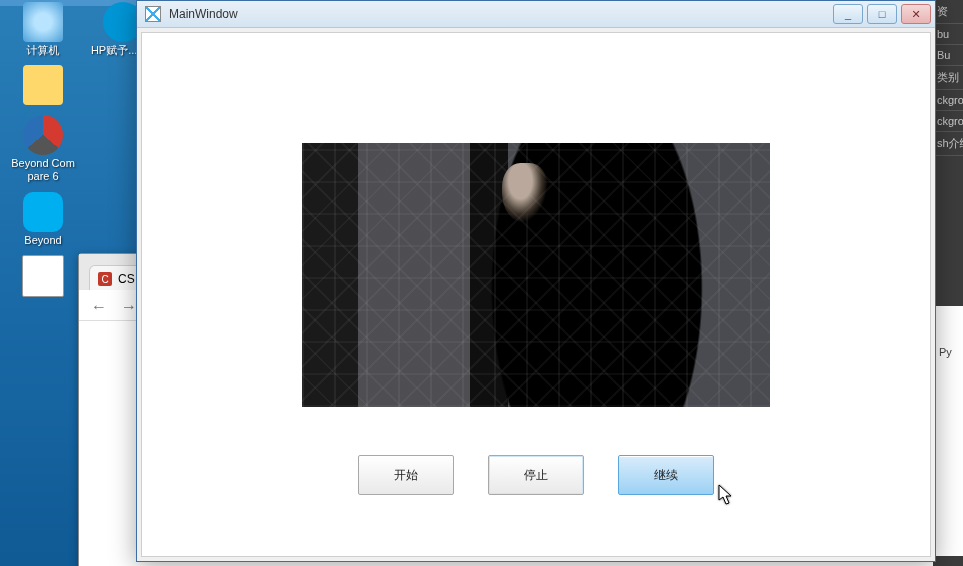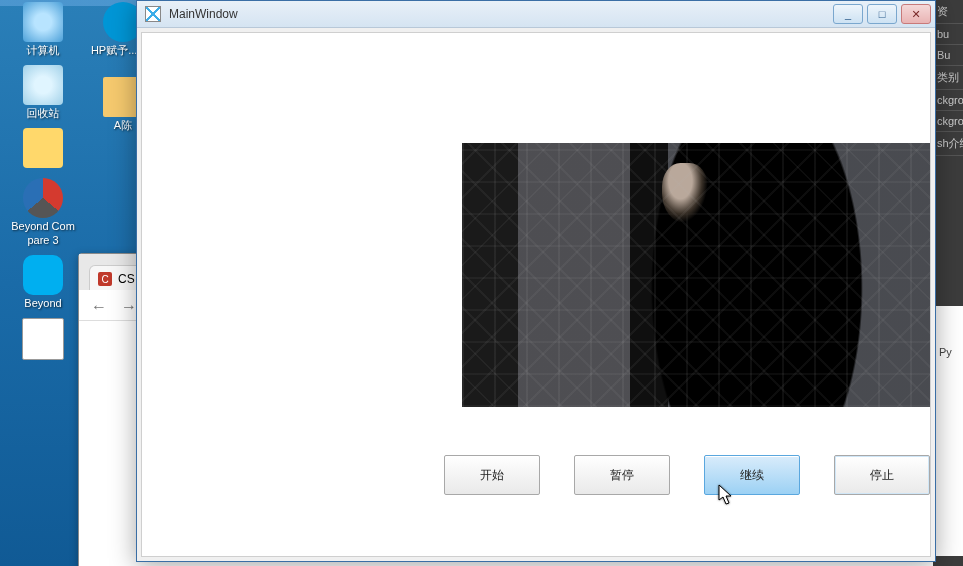--- a/index.html
+++ b/index.html
@@ -197,21 +197,21 @@
     color:#7a2a2a;
   }
 
   .qt-client {
     flex: 1;
     background: #fff;
     margin: 4px;
     border: 1px solid #cfcfcf;
     display:flex;
     flex-direction:column;
-    align-items:flex-end;
+    align-items:center;
   }
 
   .video-area {
     margin-top: 110px;
     width: 468px;
     height: 264px;
     background: #0a0a0a;
     position:relative;
     overflow:hidden;
   }
@@ -301,49 +301,41 @@
 
 <div class="desktop">
   <div class="top-apps"></div>
 
   <div class="desktop-icons" id="col1">
       <div class="desktop-icon">
         <div class="glyph ic-pc"></div>
         <div class="label">计算机</div>
       </div>
       <div class="desktop-icon">
-        <div class="glyph ic-bin"></div>
-        <div class="label">回收站</div>
-      </div>
-      <div class="desktop-icon">
         <div class="glyph ic-folder"></div>
         <div class="label"></div>
       </div>
       <div class="desktop-icon">
         <div class="glyph ic-bc"></div>
-        <div class="label">Beyond Compare 3</div>
+        <div class="label">Beyond Compare 6</div>
       </div>
       <div class="desktop-icon">
         <div class="glyph ic-skype"></div>
         <div class="label">Beyond</div>
       </div>
       <div class="desktop-icon">
         <div class="glyph ic-txt"></div>
         <div class="label"></div>
       </div>
     </div>
 
   <div class="desktop-icons-col2" id="col2">
       <div class="desktop-icon">
         <div class="glyph ic-hp"></div>
         <div class="label">HP赋予...exe</div>
-      </div>
-      <div class="desktop-icon">
-        <div class="glyph ic-xls"></div>
-        <div class="label">A陈</div>
       </div>
     </div>
 
   <div class="browser">
     <div class="browser-tabbar">
       <div class="browser-tab">
         <span class="favicon">C</span>
         <span>CS</span>
       </div>
     </div>
@@ -378,23 +370,22 @@
       </div>
     </div>
 
     <div class="qt-client">
       <div class="video-area">
         <div class="head"></div>
       </div>
 
       <div class="button-row">
         <button class="qt-button">开始</button>
-        <button class="qt-button">暂停</button>
+        <button class="qt-button hover">停止</button>
         <button class="qt-button active">继续</button>
-        <button class="qt-button hover">停止</button>
       </div>
     </div>
   </div>
 
   <div class="cursor">
     <svg viewBox="0 0 16 22">
         <path d="M1 1 L1 16 L5 13 L8 20 L11 19 L8 12 L13 12 Z" fill="#fff" stroke="#000" stroke-width="1"></path>
       </svg>
   </div>
 </div>

